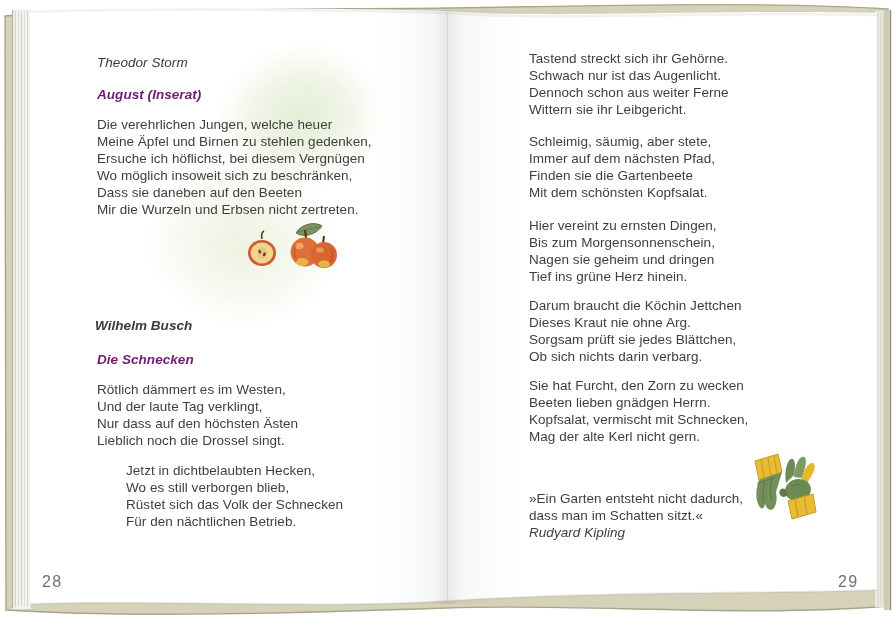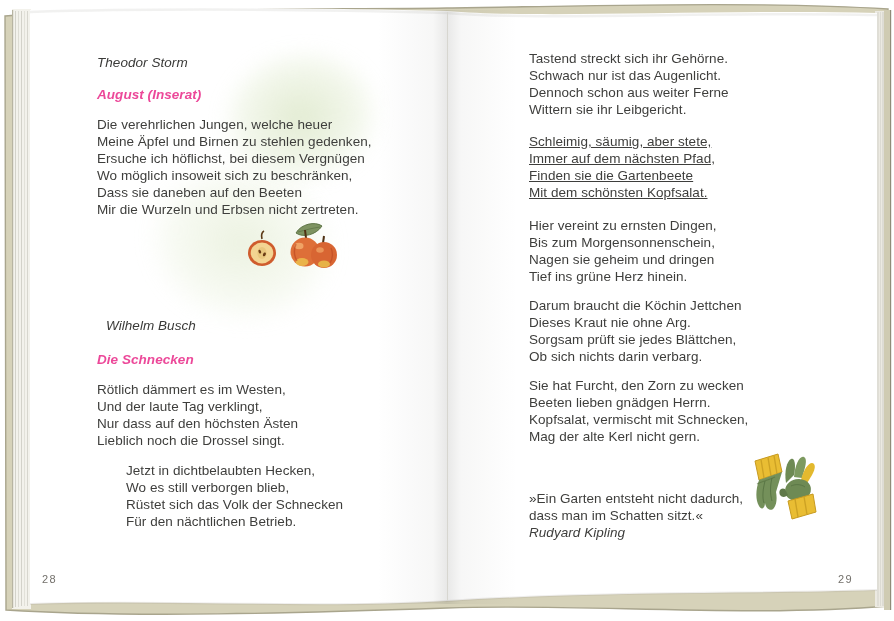--- a/index.html
+++ b/index.html
@@ -6,36 +6,36 @@
   body{width:894px;height:621px;overflow:hidden;font-family:"Liberation Sans",sans-serif;}
   .book{position:relative;width:894px;height:486px;}
   .backdrop{position:absolute;left:0;top:0;}
   .wash{position:absolute;pointer-events:none;filter:blur(9px);}
   #wash1{left:155px;top:35px;width:250px;height:215px;border-radius:48% 52% 60% 40%;transform:rotate(-10deg);
     background:radial-gradient(closest-side at 60% 40%, rgba(198,216,166,.50), rgba(210,226,183,.25) 60%, rgba(255,255,255,0) 80%);}
   #wash2{left:115px;top:140px;width:275px;height:235px;border-radius:55% 45% 50% 50%;transform:rotate(12deg);
     background:radial-gradient(closest-side at 45% 45%, rgba(205,221,176,.38), rgba(216,230,192,.20) 55%, rgba(255,255,255,0) 78%);}
   .txt{position:absolute;color:#3e3e3c;font-size:13.5px;line-height:16.9px;letter-spacing:.05px;white-space:nowrap;}
   .author{font-style:italic;color:#3a3a38;}
-  .ptitle{font-weight:bold;font-style:italic;color:#ec4899;}
+  .ptitle{font-weight:bold;font-style:italic;color:#701a75;}
   .attrib{font-style:italic;}
-  .pagenum{position:absolute;font-size:11px;color:#73706b;letter-spacing:1.3px;}
+  .pagenum{position:absolute;font-size:16px;color:#73706b;letter-spacing:1.3px;}
   .illus{position:absolute;}
   
   #l-author1{left:97px;top:55px;}
   #l-title1{left:97px;top:87px;}
   #l-poem1{left:97px;top:117px;}
-  #l-author2{left:106px;top:318px;}
+  #l-author2{left:95px;top:318px;font-weight:bold;}
   #l-title2{left:97px;top:352px;}
   #l-s1{left:97px;top:382px;}
   #l-s2{left:113px;top:463px;margin-left:13px;}
   #l-pg{left:42px;top:573px;}
   
   #r-s1{left:529px;top:51px;}
-  #r-s2{left:529px;top:134px;text-decoration:underline;}
+  #r-s2{left:529px;top:134px;}
   #r-s3{left:529px;top:218px;}
   #r-s4{left:529px;top:298px;}
   #r-s5{left:529px;top:378px;}
   #r-quote{left:529px;top:479px;margin-top:12px;}
   #r-pg{left:838px;top:573px;}
   #apples{left:243px;top:222px;}
   #gloves{left:748px;top:451px;}
 </style>
 </head>
 <body>

